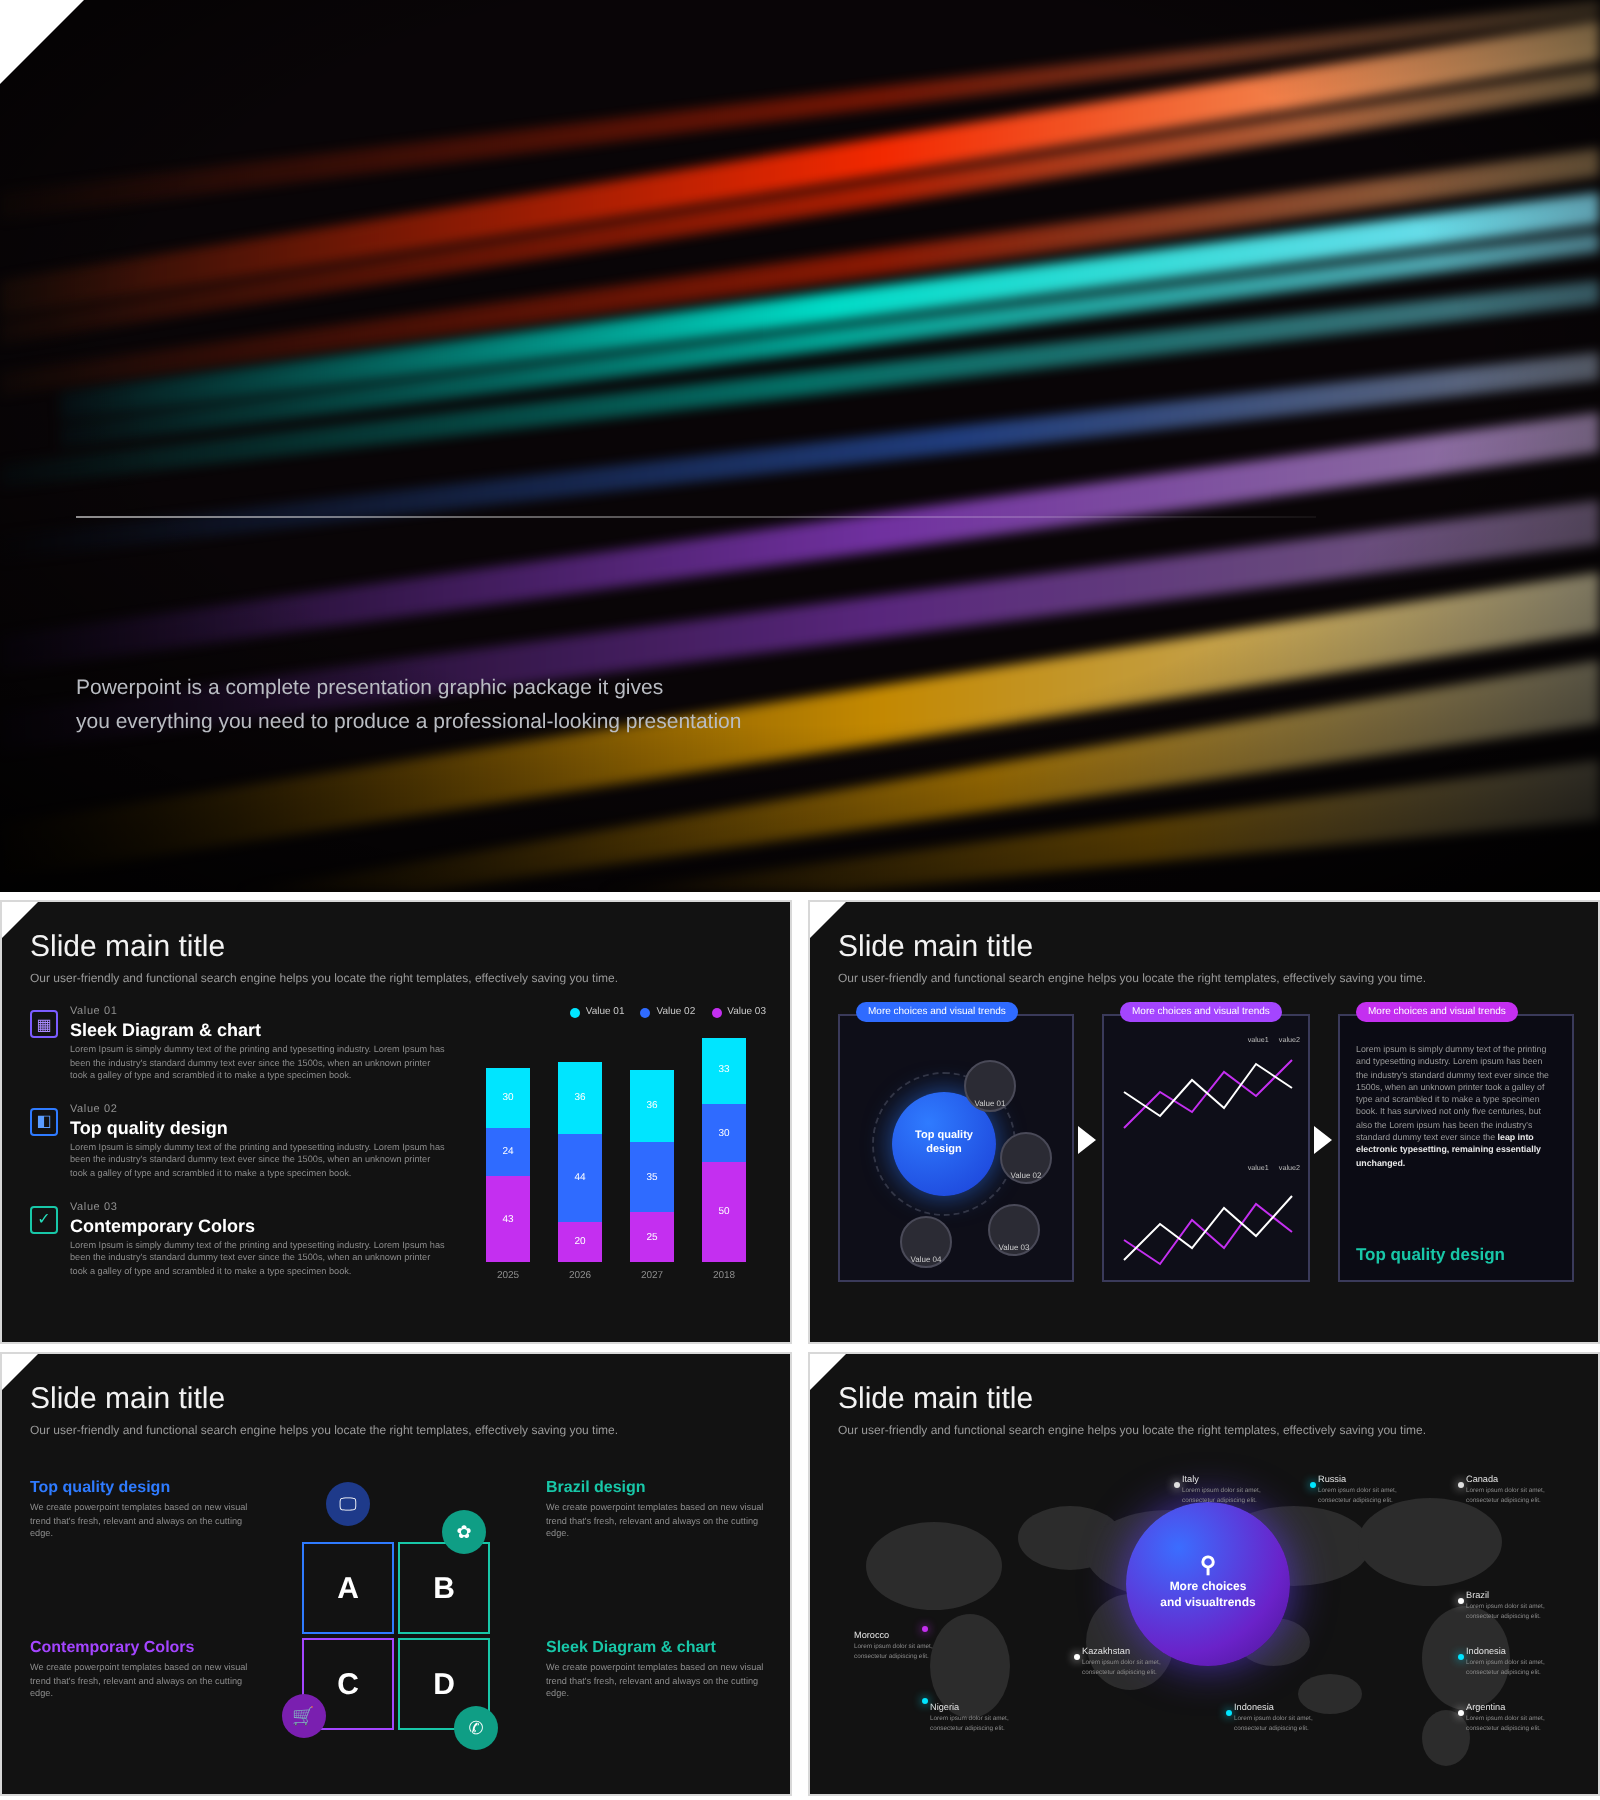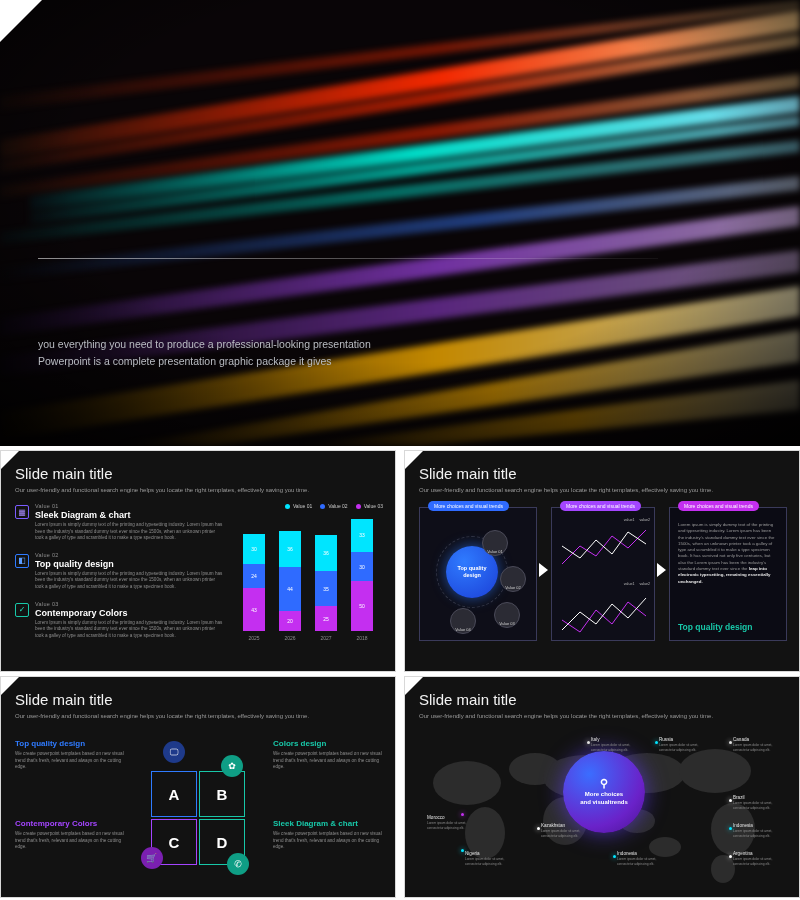--- a/index.html
+++ b/index.html
@@ -234,22 +234,22 @@
         <polygon points="120,446 800,330 800,362 210,446" fill="url(#g3)" opacity=".7"></polygon>
         <polygon points="300,446 800,380 800,410 420,446" fill="url(#g3)" opacity=".55"></polygon>
         <polygon points="0,96 800,0 800,8 0,110" fill="url(#g1)" opacity=".45"></polygon>
       </g>
       <rect width="800" height="446" fill="url(#vig)"></rect>
     </svg>
   </div>
   <div class="hero-corner"></div>
   <div class="hero-rule"></div>
   <div class="hero-sub">
+    <div>Powerpoint is a complete presentation graphic package it gives</div>
     <div>you everything you need to produce a professional-looking presentation</div>
-    <div>Powerpoint is a complete presentation graphic package it gives</div>
   </div>
 </section>
 
 <div class="grid">
 
   <section class="slide">
     <div class="slide-corner"></div>
     <div class="slide-title">Slide main title</div>
     <div class="slide-sub">Our user-friendly and functional search engine helps you locate the right templates, effectively saving you time.</div>
 
@@ -404,21 +404,21 @@
 
     <div class="s3-block" style="left:14px; top:62px;">
       <div class="s3-h" style="color:#2f7bff">Top quality design</div>
       <div class="s3-p">We create powerpoint templates based on new visual trend that's fresh, relevant and always on the cutting edge.</div>
     </div>
     <div class="s3-block" style="left:14px; top:142px;">
       <div class="s3-h" style="color:#a445ff">Contemporary Colors</div>
       <div class="s3-p">We create powerpoint templates based on new visual trend that's fresh, relevant and always on the cutting edge.</div>
     </div>
     <div class="s3-block" style="left:272px; top:62px;">
-      <div class="s3-h" style="color:#18c7a8">Colors design</div>
+      <div class="s3-h" style="color:#18c7a8">Brazil design</div>
       <div class="s3-p">We create powerpoint templates based on new visual trend that's fresh, relevant and always on the cutting edge.</div>
     </div>
     <div class="s3-block" style="left:272px; top:142px;">
       <div class="s3-h" style="color:#18c7a8">Sleek Diagram &amp; chart</div>
       <div class="s3-p">We create powerpoint templates based on new visual trend that's fresh, relevant and always on the cutting edge.</div>
     </div>
   </section>
 
   <section class="slide">
     <div class="slide-corner"></div>

